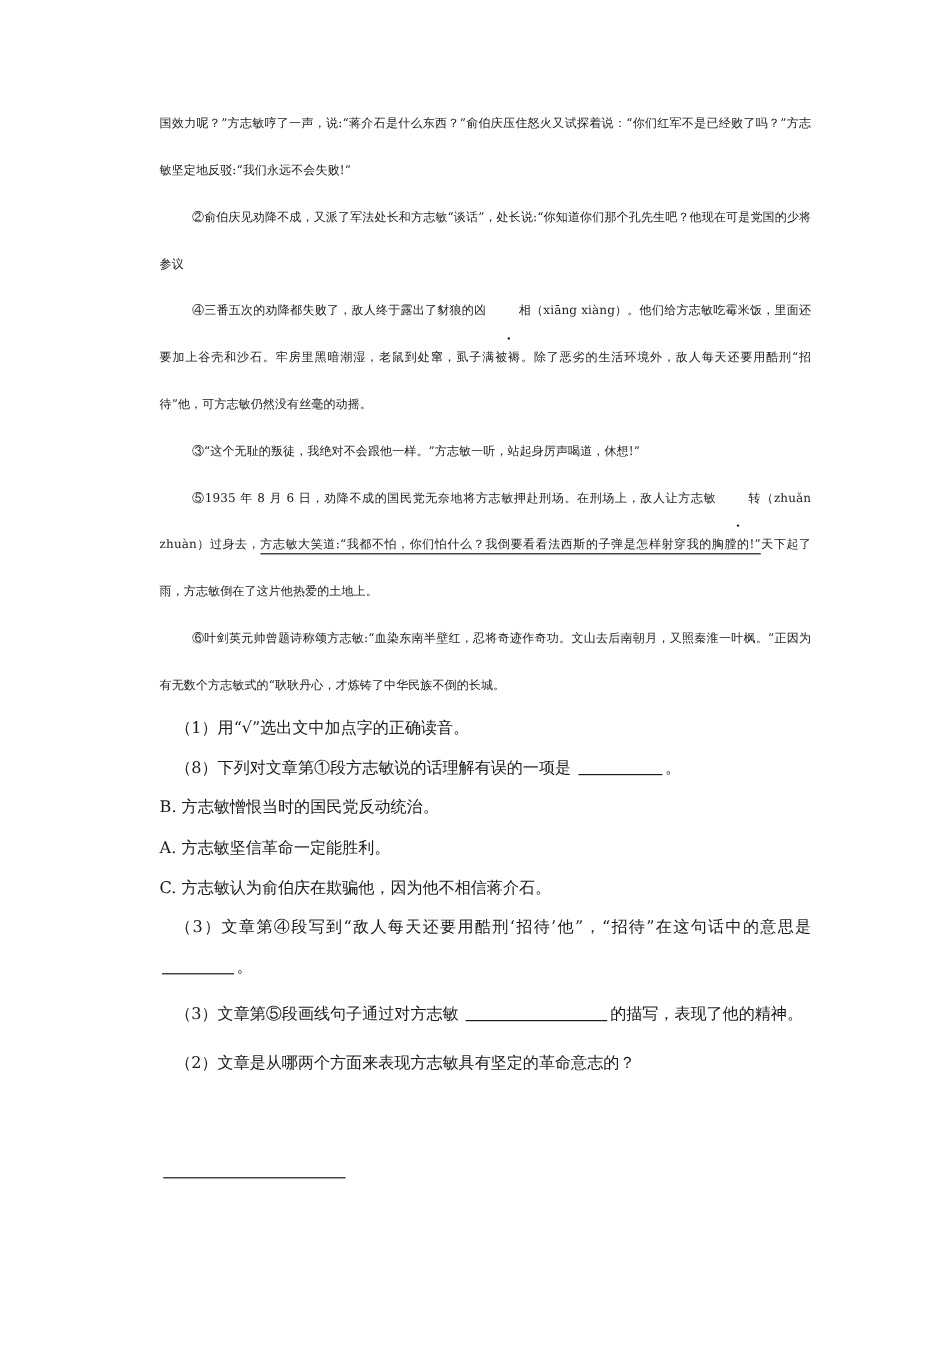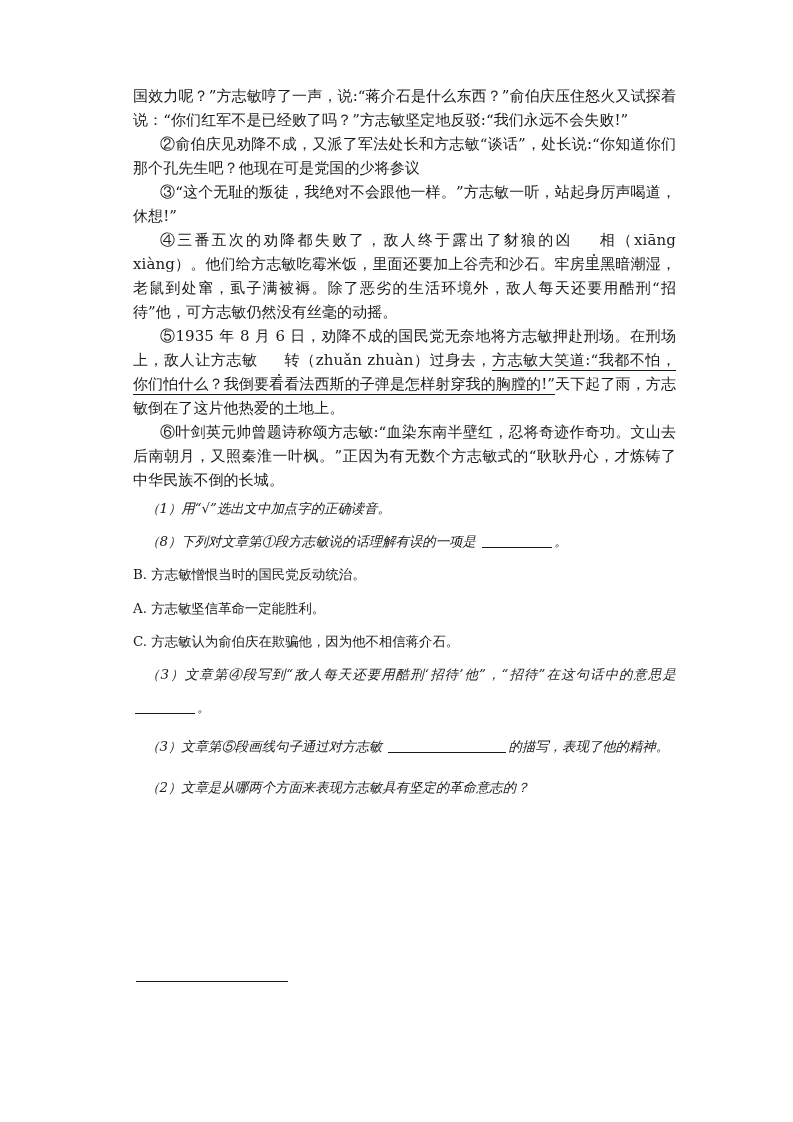--- a/index.html
+++ b/index.html
@@ -27,39 +27,38 @@
 
   #content {
     position: absolute;
     left: 133px;
     top: 84px;
     width: 543px;
   }
 
   
   .para {
-    font-size: 15px;
-    line-height: 24px;
+    font-size: 10px;
+    line-height: 39px;
     text-align: justify;
     text-justify: inter-ideograph;
     margin: 0;
     letter-spacing: 0.1px;
   }
   .para.indent {
     text-indent: 27px;
   }
 
   
   .qline {
     font-size: 13.4px;
     line-height: 33.2px;
     text-align: justify;
     text-justify: inter-ideograph;
     margin: 0;
-    font-style: italic;
   }
   .qline.indent {
     text-indent: 13px;
   }
   .opt {
     font-size: 13.4px;
     line-height: 33.2px;
     margin: 0;
   }
 
@@ -131,23 +130,23 @@
 <body>
 
 <div id="page">
 
   <div id="content">
 
     <p class="para">国效力呢？”方志敏哼了一声，说:“蒋介石是什么东西？”俞伯庆压住怒火又试探着说：“你们红军不是已经败了吗？”方志敏坚定地反驳:“我们永远不会失败!”</p>
 
     <p class="para indent">②俞伯庆见劝降不成，又派了军法处长和方志敏“谈话”，处长说:“你知道你们那个孔先生吧？他现在可是党国的少将参议</p>
 
+    <p class="para indent"><span>④三番五次的劝降都失败了，敌人终于露出了豺狼的凶</span><span class="dotted">相</span><span>（xiāng xiàng）。他们给方志敏吃霉米饭，里面还要加上谷壳和沙石。牢房里黑暗潮湿，老鼠到处窜，虱子满被褥。除了恶劣的生活环境外，敌人每天还要用酷刑“招待”他，可方志敏仍然没有丝毫的动摇。</span></p>
+
     <p class="para indent">③“这个无耻的叛徒，我绝对不会跟他一样。”方志敏一听，站起身厉声喝道，休想!”</p>
-
-    <p class="para indent"><span>④三番五次的劝降都失败了，敌人终于露出了豺狼的凶</span><span class="dotted">相</span><span>（xiāng xiàng）。他们给方志敏吃霉米饭，里面还要加上谷壳和沙石。牢房里黑暗潮湿，老鼠到处窜，虱子满被褥。除了恶劣的生活环境外，敌人每天还要用酷刑“招待”他，可方志敏仍然没有丝毫的动摇。</span></p>
 
     <p class="para indent"><span>⑤1935 年 8 月 6 日，劝降不成的国民党无奈地将方志敏押赴刑场。在刑场上，敌人让方志敏</span><span class="dotted">转</span><span>（zhuǎn zhuàn）过身去，</span><span class="uline">方志敏大笑道:“我都不怕，你们怕什么？我倒要看看法西斯的子弹是怎样射穿我的胸膛的!”</span><span>天下起了雨，方志敏倒在了这片他热爱的土地上。</span></p>
 
     <p class="para indent">⑥叶剑英元帅曾题诗称颂方志敏:“血染东南半壁红，忍将奇迹作奇功。文山去后南朝月，又照秦淮一叶枫。”正因为有无数个方志敏式的“耿耿丹心，才炼铸了中华民族不倒的长城。</p>
 
     <p class="qline indent">（1）用“√”选出文中加点字的正确读音。</p>
 
     <p class="qline indent"><span>（8）下列对文章第①段方志敏说的话理解有误的一项是</span>&nbsp;<span class="blank med"></span><span>。</span></p>
 
     <p class="opt">B. 方志敏憎恨当时的国民党反动统治。</p>

